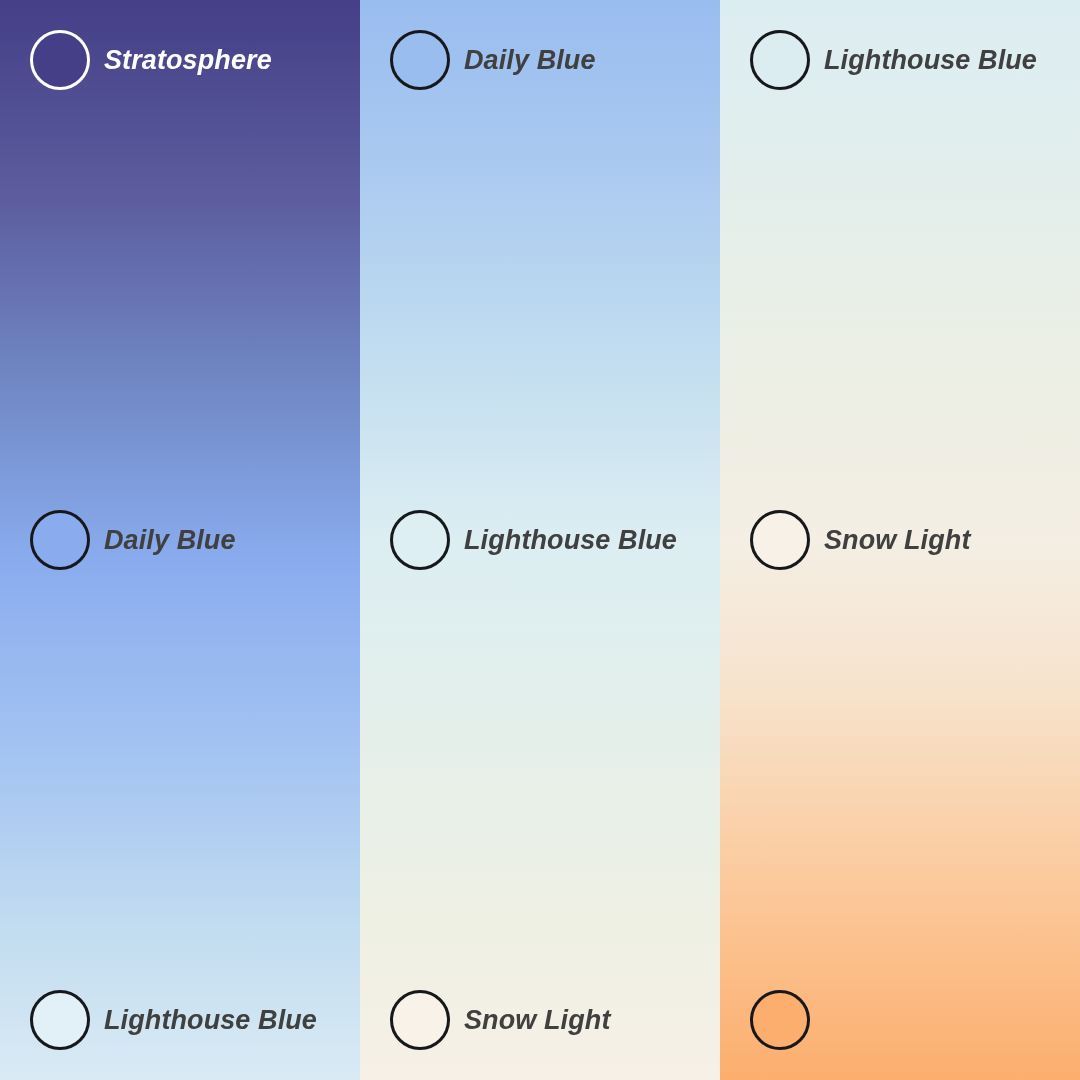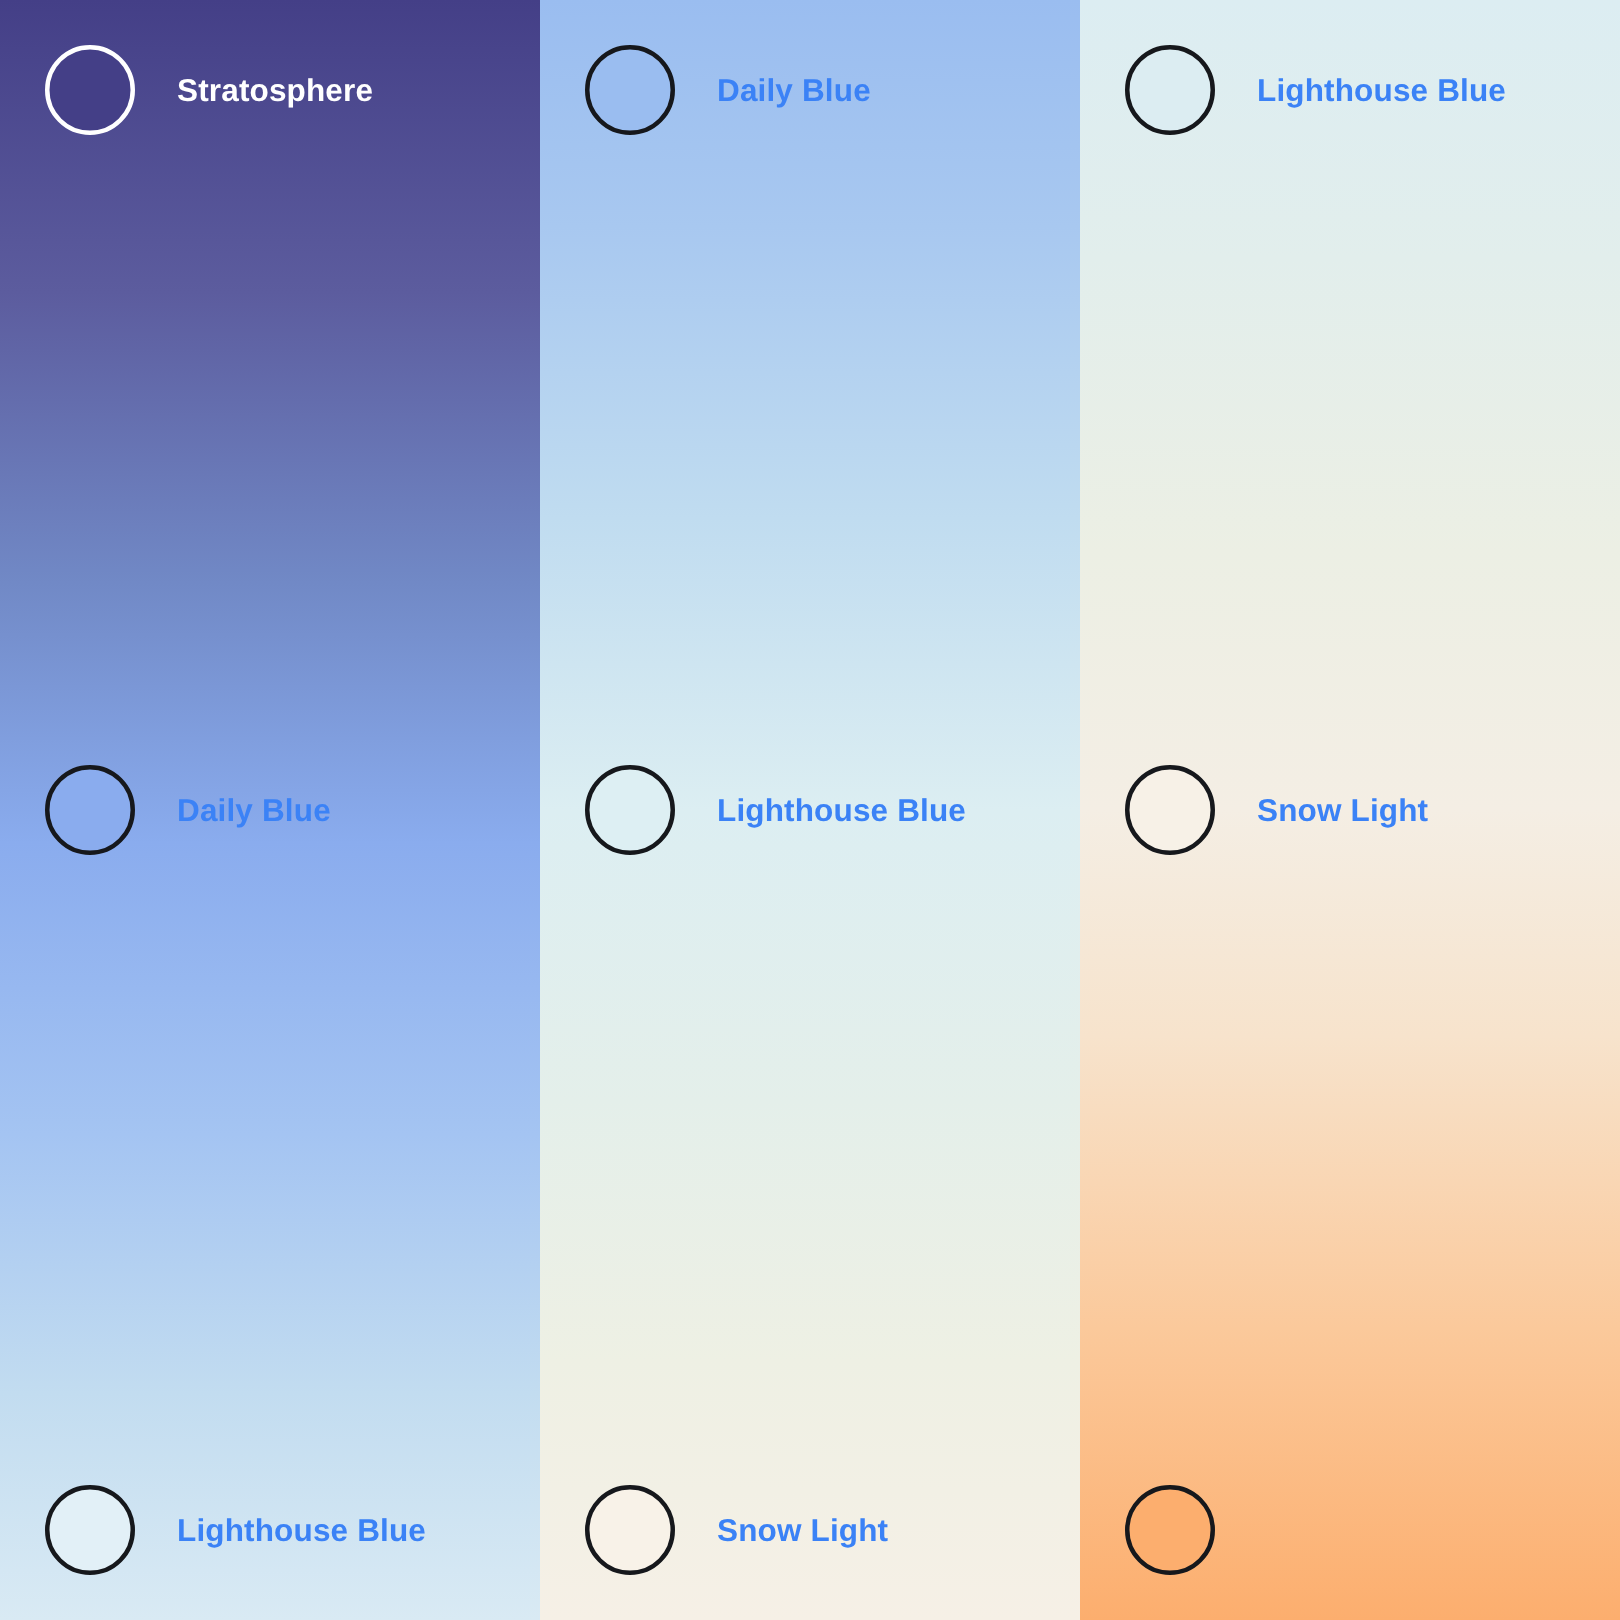--- a/index.html
+++ b/index.html
@@ -54,33 +54,34 @@
     width:60px;
     height:60px;
     margin-left:30px;
     border-radius:50%;
     border-style:solid;
     border-width:3px;
   }
 
   .swatch-label {
     flex:1 1 auto;
-    margin-left:28px;
-    font-size:21px;
+    margin-left:14px;
+    font-size:27px;
     font-weight:bold;
     letter-spacing:0.1px;
     line-height:1;
     white-space:nowrap;
+    font-style:italic;
   }
 
   
   .ink-light .swatch-dot   { border-color:#ffffff; }
   .ink-light .swatch-label { color:#ffffff; }
   .ink-dark  .swatch-dot   { border-color:#16181c; }
-  .ink-dark  .swatch-label { color:#3b82f6; }
+  .ink-dark  .swatch-label { color:#404040; }
 </style>
 </head>
 <body>
 
 <div id="palette-board">
 
   <section class="palette-column">
     <div class="column-gradient" style="background: linear-gradient(rgb(68, 63, 135) 0%, rgb(92, 92, 158) 18%, rgb(113, 137, 198) 36%, rgb(138, 172, 238) 52%, rgb(164, 196, 242) 70%, rgb(194, 220, 240) 86%, rgb(217, 234, 244) 100%);"></div>
 
     <div class="swatch-row row-top ink-light">

